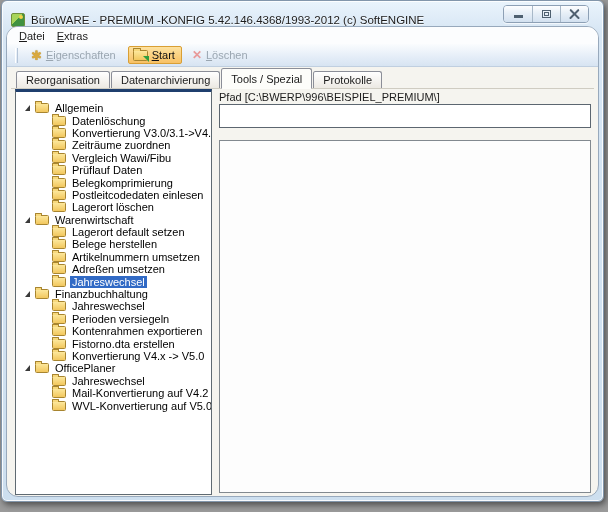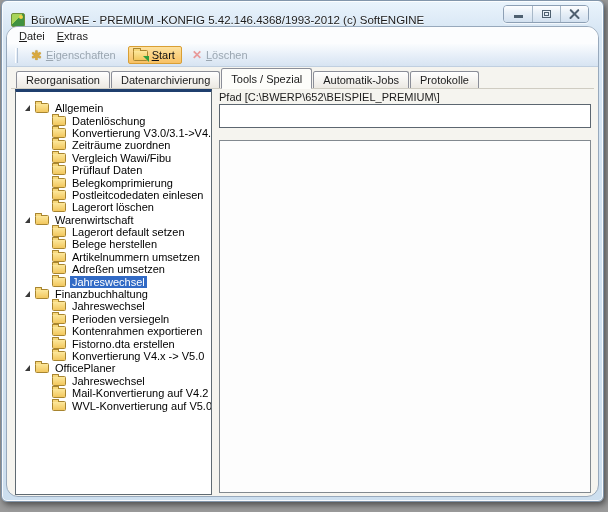--- a/index.html
+++ b/index.html
@@ -143,21 +143,20 @@
         <div class="tool-btn disabled">
           <span class="tico ico-x">✕</span>
           <span class="tool-label">Löschen</span>
         </div>
       </div>
 
     <div class="tab-bar">
         <div class="tab">Reorganisation</div>
         <div class="tab">Datenarchivierung</div>
         <div class="tab active">Tools / Spezial</div>
-        <div class="tab">Automatik-Jobs</div>
         <div class="tab">Protokolle</div>
       </div>
 
     <div class="tree">
         <div class="trow root">
           <span class="tri"></span>
           <span class="folder"></span>
           <span class="tlabel">Allgemein</span>
         </div>
         <div class="trow child">
@@ -254,18 +253,18 @@
         <div class="trow child">
           <span class="folder"></span>
           <span class="tlabel">Mail-Konvertierung auf V4.2</span>
         </div>
         <div class="trow child">
           <span class="folder"></span>
           <span class="tlabel">WVL-Konvertierung auf V5.0</span>
         </div>
       </div>
 
-    <div class="path-label">Pfad [C:\BWERP\652\BEISPIEL_PREMIUM\]</div>
+    <div class="path-label">Pfad [C:\BWERP\996\BEISPIEL_PREMIUM\]</div>
     <input class="path-input" type="text" value="" style="">
     <div class="detail-panel"></div>
 
   </div>
 </div>
 
 </body></html>

